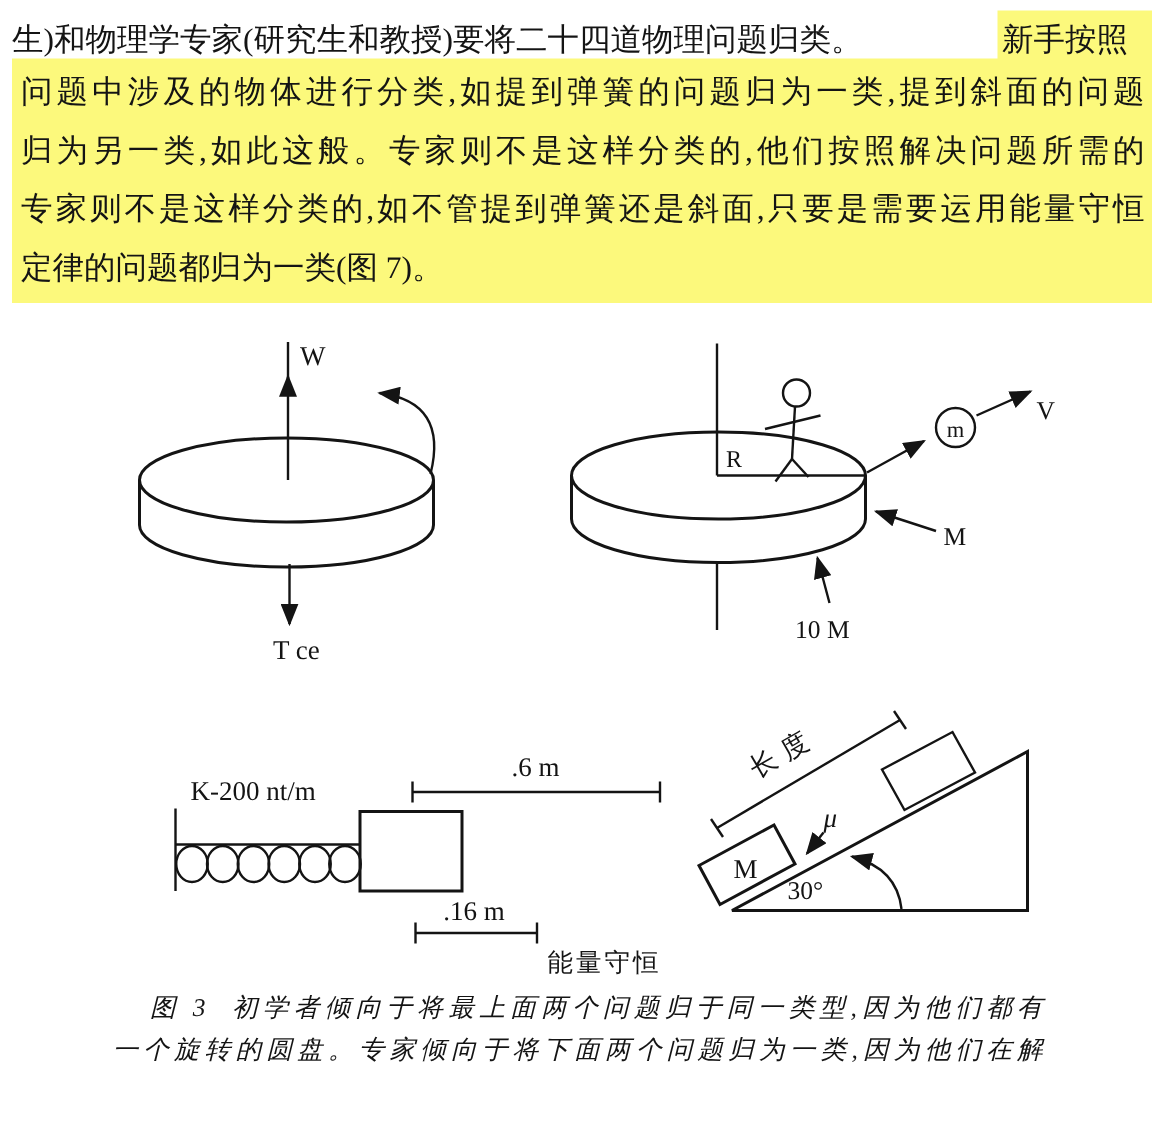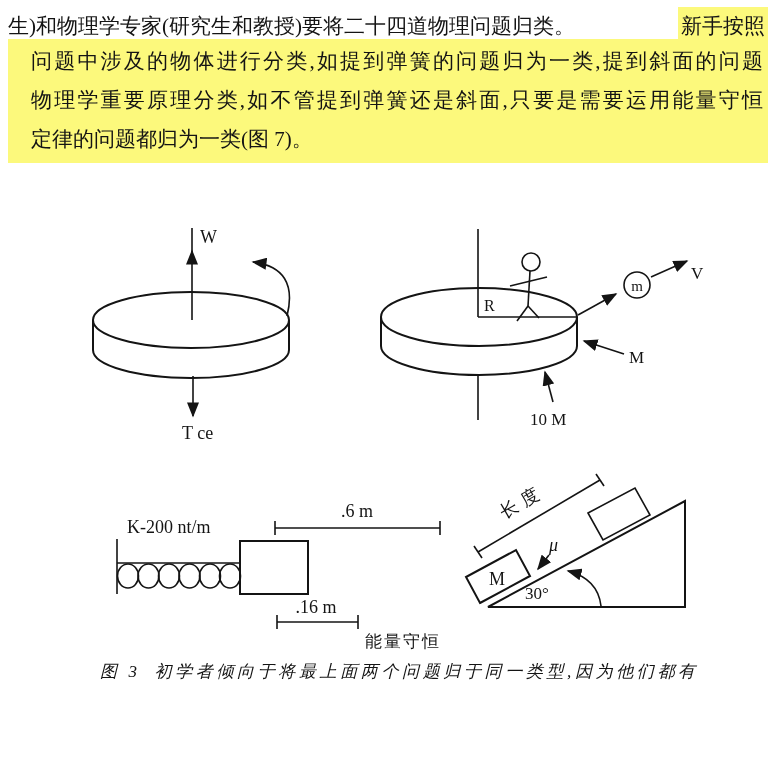--- a/index.html
+++ b/index.html
@@ -17,26 +17,26 @@
     position: absolute; left: 8px; top: 0; width: 760px;
     font-size: 21px; color: var(--ink);
   }
   .para-line1 {
     margin-top: 7px; height: 31px; line-height: 31px;
     display: flex; justify-content: space-between; align-items: baseline;
     white-space: nowrap;
   }
   .hl-inline {
     background: var(--hl);
-    padding: 4px 3px 5px 3px;
+    padding: 4px 16px 5px 3px;
   }
   .hl-block {
     background: var(--hl);
     margin-top: 1px;
-    padding: 3px 5px 4px 23px;
+    padding: 3px 5px 4px 6px;
   }
   .para-line {
     height: 39px; line-height: 39px;
     text-align: justify; text-align-last: justify;
     text-justify: inter-character;
   }
   .para-line.last { text-align-last: left; }
   .caption {
     position: absolute; left: 75px; top: 658px; width: 620px;
     font-size: 17px; line-height: 28px; color: var(--ink);
@@ -146,22 +146,24 @@
   </g>
 </svg>
 
 <div class="para">
   <div class="para-line1">
     <span>生)和物理学专家(研究生和教授)要将二十四道物理问题归类。</span>
     <span class="hl-inline">新手按照</span>
   </div>
   <div class="hl-block">
     <div class="para-line">问题中涉及的物体进行分类,如提到弹簧的问题归为一类,提到斜面的问题</div>
-    <div class="para-line">物理学重要原理分类,如不管提到弹簧还是斜面,只要是需要运用能量守恒</div>
+    <div class="para-line">归为另一类,如此这般。专家则不是这样分类的,他们按照解决问题所需的</div>
+    <div class="para-line">专家则不是这样分类的,如不管提到弹簧还是斜面,只要是需要运用能量守恒</div>
     <div class="para-line last">定律的问题都归为一类(图 7)。</div>
   </div>
 </div>
 
 <div class="caption">
   <div class="cap-line first">
     <span class="fig-num">图 3</span><span>初学者倾向于将最上面两个问题归于同一类型,因为他们都有</span>
   </div>
+  <div class="cap-line">一个旋转的圆盘。专家倾向于将下面两个问题归为一类,因为他们在解</div>
 </div>
 
 </body></html>

